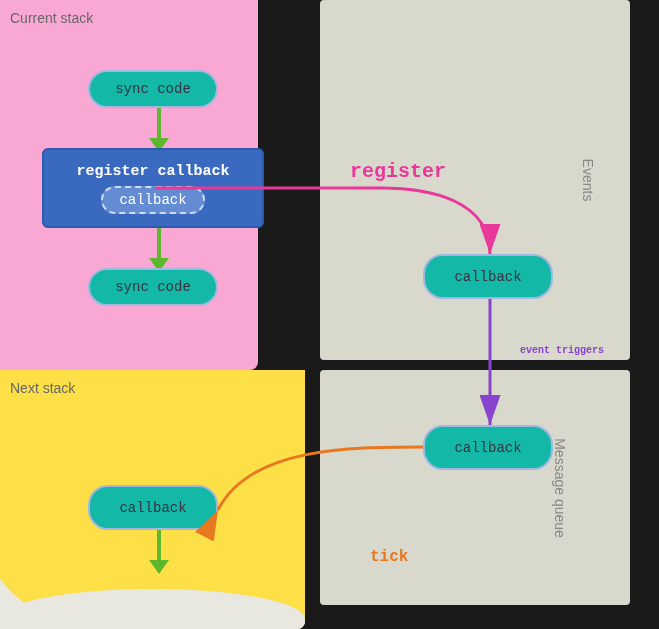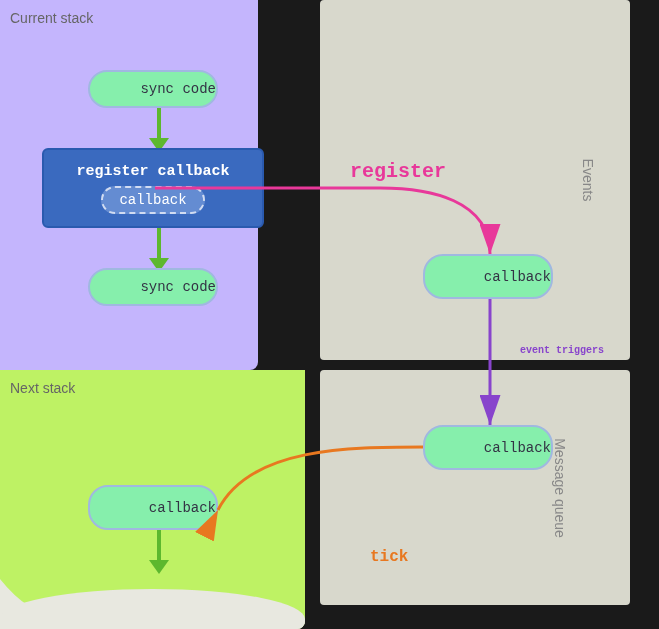--- a/index.html
+++ b/index.html
@@ -12,32 +12,32 @@
       position: relative;
     }
 
     
     .current-stack {
       position: absolute;
       left: 0;
       top: 0;
       width: 258px;
       height: 370px;
-      background: #c4b5fd;
+      background: #f9a8d4;
       border-radius: 0 0 8px 0;
     }
 
     
     .next-stack {
       position: absolute;
       left: 0;
       top: 370px;
       width: 305px;
       height: 259px;
-      background: #bef264;
+      background: #fde047;
       border-radius: 0 0 8px 0;
       overflow: hidden;
     }
 
     .next-stack::after {
       content: '';
       position: absolute;
       bottom: -20px;
       left: 0;
       right: 0;
@@ -80,24 +80,23 @@
       position: absolute;
       border-radius: 20px;
       display: flex;
       align-items: center;
       justify-content: center;
       font-size: 14px;
       font-family: 'Courier New', monospace;
     }
 
     .node-light-blue {
-      background: #86efac;
+      background: #14b8a6;
       border: 2px solid #a0b8e0;
       color: #334;
-      justify-content: flex-end;
     }
 
     .node-blue-box {
       background: #3a6abf;
       border: 2px solid #2a5aaf;
       color: white;
       border-radius: 6px;
     }
 
     .node-callback-inner {

